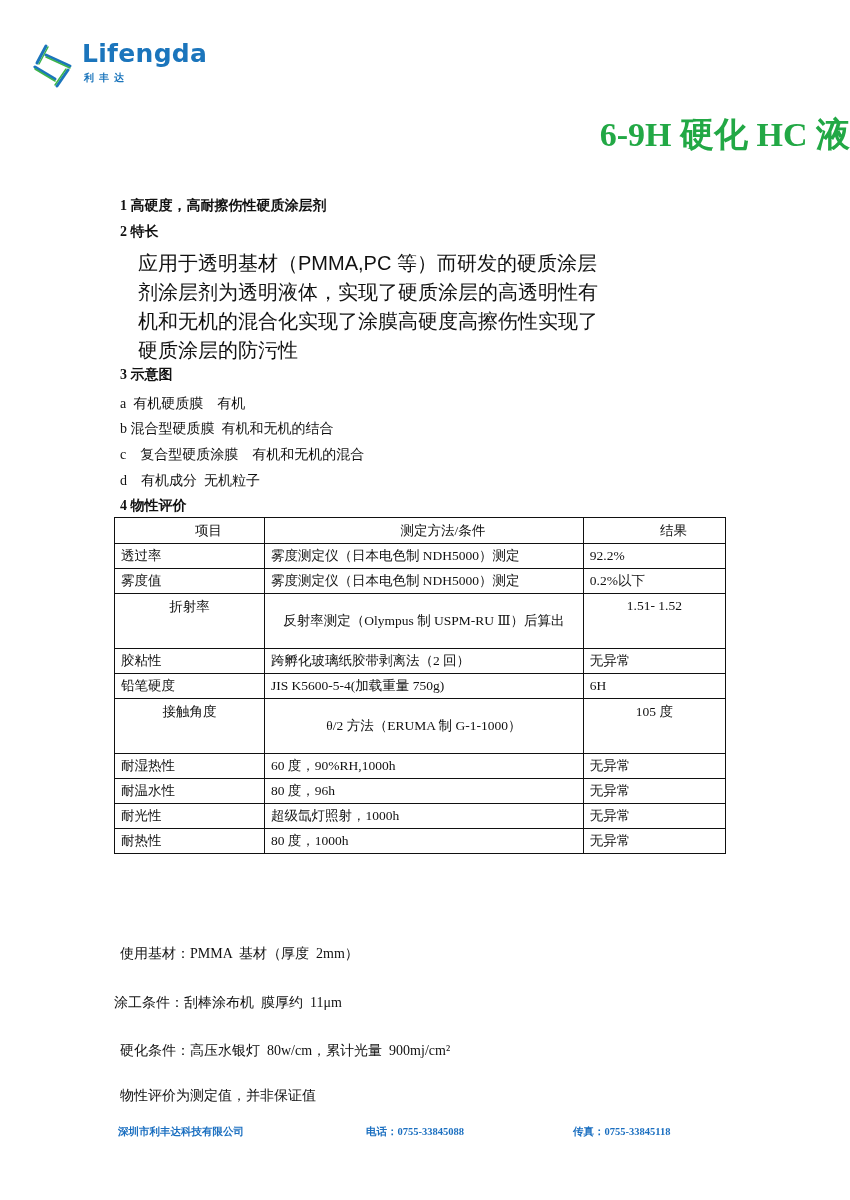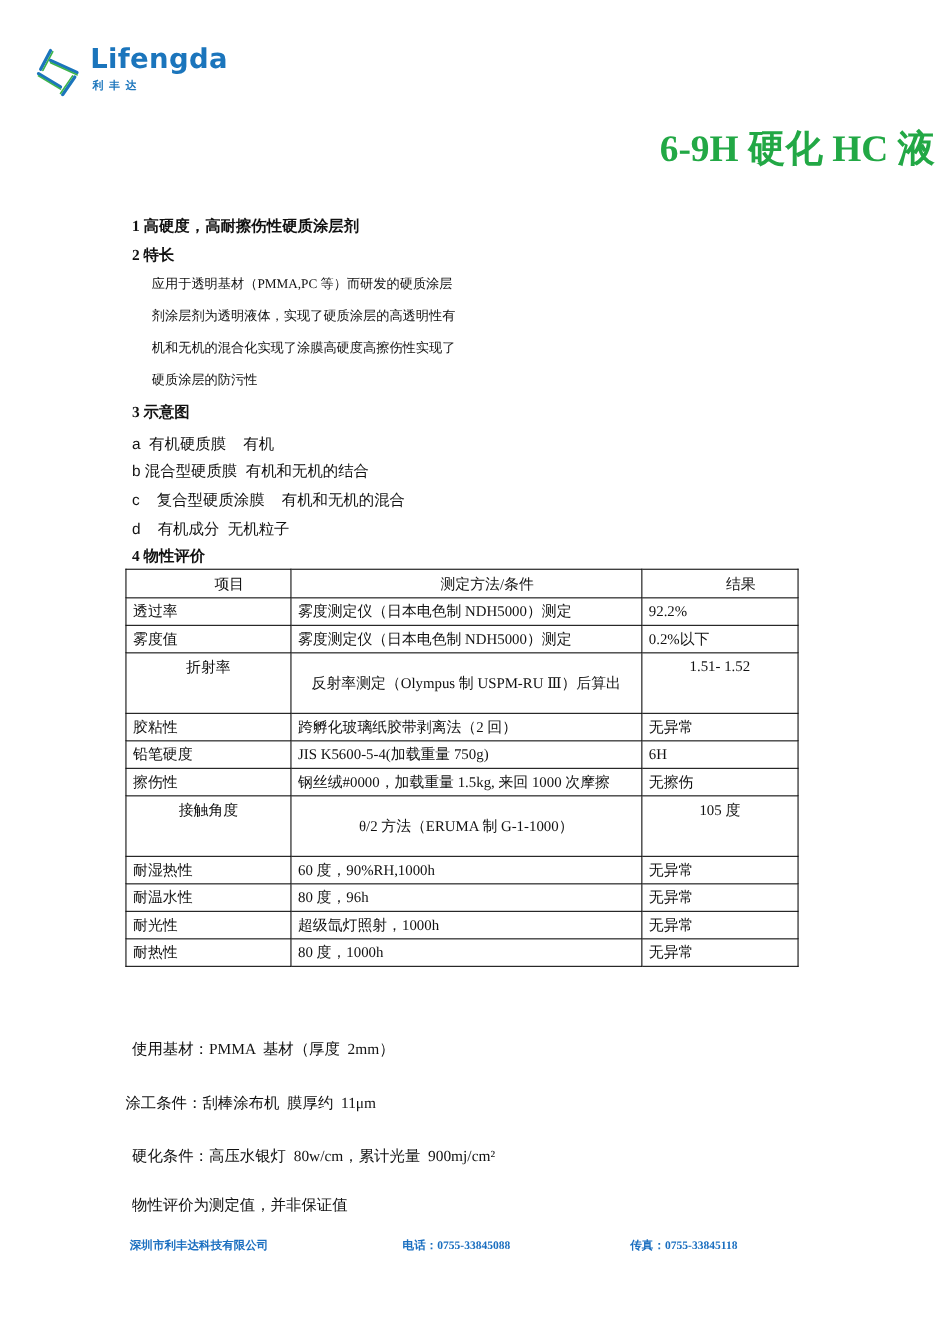--- a/index.html
+++ b/index.html
@@ -6,22 +6,22 @@
     body { width: 850px; height: 1200px; position: relative; overflow: hidden;
            font-family: "DejaVu Serif", "Liberation Serif", serif; color: #111; }
     .logo { position: absolute; left: 32px; top: 40px; width: 170px; height: 50px; }
     .logo-word { position: absolute; left: 50px; top: 0; font-family: "DejaVu Sans", "Liberation Sans", sans-serif;
                  font-weight: bold; font-size: 25px; color: #1b75bc; letter-spacing: 0.3px; line-height: 28px; }
     .logo-cn { position: absolute; left: 52px; top: 31px; font-family: "DejaVu Sans", "Liberation Sans", sans-serif;
                font-weight: bold; font-size: 10px; color: #1b75bc; letter-spacing: 5px; }
     .title { position: absolute; left: 0; width: 850px; top: 112px; text-align: right;
              font-family: "Liberation Serif", "DejaVu Serif", serif; font-weight: bold; font-size: 34px; color: #22a845; }
     .sec { position: absolute; left: 120px; font-size: 14px; font-weight: bold; font-family: "Liberation Serif", "DejaVu Serif", serif; }
-    .para { position: absolute; left: 138px; font-size: 12px; font-family: Liberation Serif, serif; }
-    .li { position: absolute; left: 120px; font-size: 14px; font-family: Liberation Sans, sans-serif; white-space: pre; }
+    .para { position: absolute; left: 138px; font-size: 20px; font-family: Liberation Sans, sans-serif; }
+    .li { position: absolute; left: 120px; font-size: 14px; font-family: Liberation Serif, serif; white-space: pre; }
     table.props { position: absolute; left: 114px; top: 517px; width: 612px; border-collapse: collapse;
                   font-family: "Liberation Serif", "DejaVu Serif", serif; font-size: 13.5px; }
     table.props td, table.props th { border: 1.5px solid #111; padding: 0 6px; vertical-align: middle; font-weight: normal; }
     table.props th { text-align: center; height: 25px; padding-left: 44px; }
     table.props td { height: 24px; }
     table.props tr.tall td { height: 50px; text-align: center; }
     table.props tr.tall td.top { vertical-align: top; padding-top: 4px; }
     .c1 { width: 124px; } .c2 { width: 334px; } .c3 { width: 114px; }
     .note { position: absolute; font-size: 14px; font-family: "Liberation Serif", "DejaVu Serif", serif; white-space: pre; margin-top: 39px; }
     .footer { position: absolute; top: 1125px; font-size: 10.5px; font-weight: bold; color: #1b6fc0;
@@ -88,25 +88,20 @@
   <tr>
     <td>胶粘性</td>
     <td>跨孵化玻璃纸胶带剥离法（2  回）</td>
     <td>无异常</td>
   </tr>
   <tr>
     <td>铅笔硬度</td>
     <td>JIS K5600-5-4(加载重量 750g)</td>
     <td>6H</td>
   </tr>
-  <tr>
-    <td>擦伤性</td>
-    <td>钢丝绒#0000，加载重量  1.5kg, 来回  1000  次摩擦</td>
-    <td>无擦伤</td>
-  </tr>
   <tr class="tall">
     <td class="top">接触角度</td>
     <td>θ/2  方法（ERUMA  制  G-1-1000）</td>
     <td class="top">105 度</td>
   </tr>
   <tr>
     <td>耐湿热性</td>
     <td>60 度，90%RH,1000h</td>
     <td>无异常</td>
   </tr>

